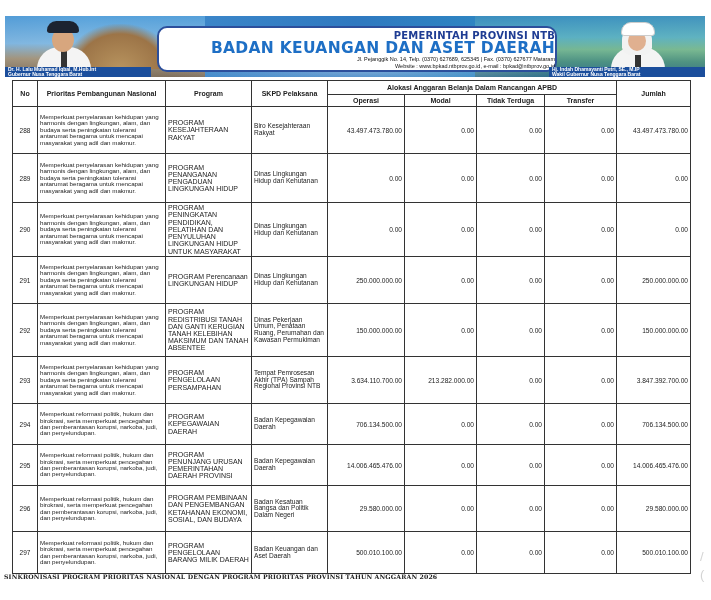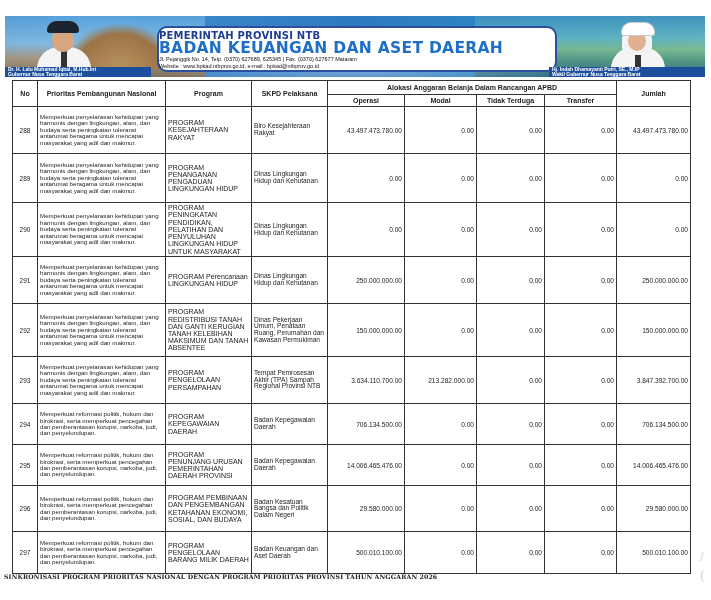--- a/index.html
+++ b/index.html
@@ -28,21 +28,21 @@
   .person-right .veil { position:absolute; left:15px; top:10px; width:30px; height:26px; border-radius:40% 40% 30% 30%; background:#f2f2f2; }
   .person-right .face { position:absolute; left:21px; top:12px; width:18px; height:20px; border-radius:50%; background:#e0b090; }
 
   .caption { position:absolute; left:0; bottom:0; height:10px; padding:0 3px; background:#1b4e9c; color:#fff;
     font-size:5px; line-height:5px; font-weight:bold; }
   .caption-left { left:0; width:140px; }
   .caption-right { right:0; left:auto; width:150px; text-align:left; }
   .caption span { display:block; }
 
   .plate { position:absolute; left:152px; top:10px; width:400px; height:46px; background:#ffffff; border-radius:10px;
-    border:2px solid #2c4f9c; box-sizing:border-box; text-align:left; }
+    border:2px solid #2c4f9c; box-sizing:border-box; text-align:right; }
   .plate .t1 { font-family:"DejaVu Sans", sans-serif; font-weight:bold; font-size:10px; color:#1f3c93; margin-top:2px; line-height:11px; letter-spacing:.2px; }
   .plate .t2 { font-family:"DejaVu Sans", sans-serif; font-weight:bold; font-size:15.5px; color:#1e6fc5; line-height:15px; letter-spacing:.3px; }
   .plate .t3 { font-size:5.5px; line-height:6.5px; color:#111; }
 
   
   table.grid { position:absolute; left:12px; top:80px; border-collapse:collapse; table-layout:fixed; width:678px; font-size:6.5px; }
   table.grid th, table.grid td { border:1px solid #333; padding:0 2px; vertical-align:middle; }
   table.grid th { font-weight:bold; font-size:7px; text-align:center; background:#fff; color:#222; }
   table.grid thead tr.h1 th { height:13px; }
   table.grid thead tr.h2 th { height:11px; }

